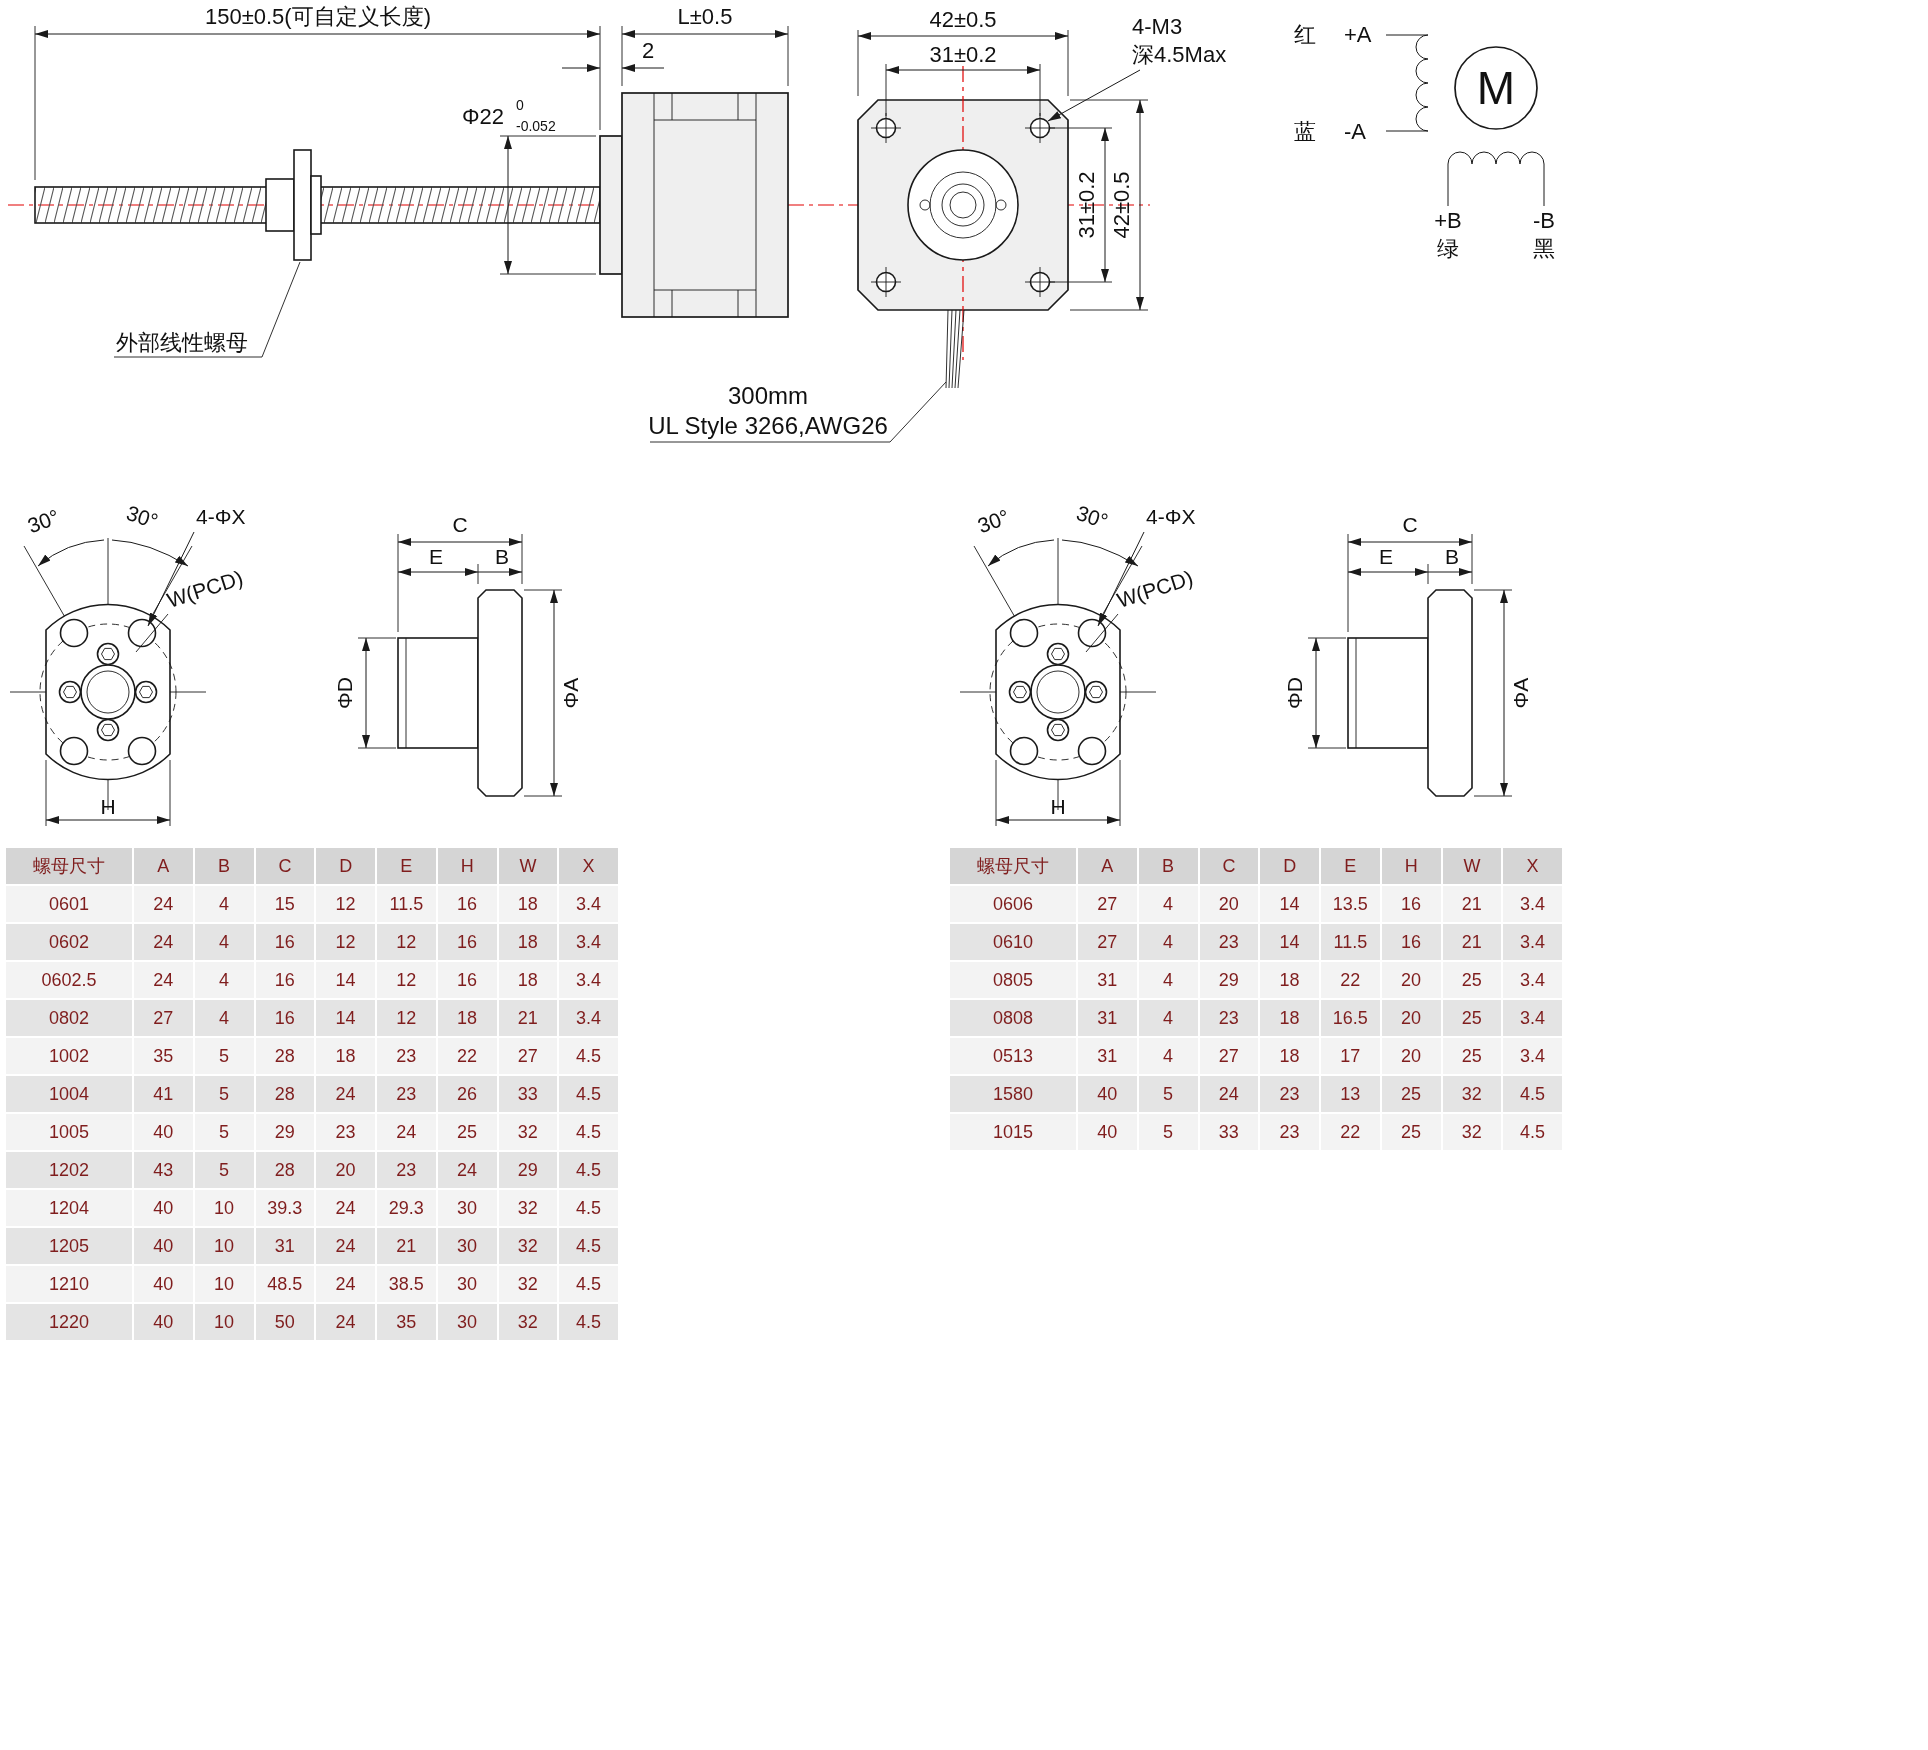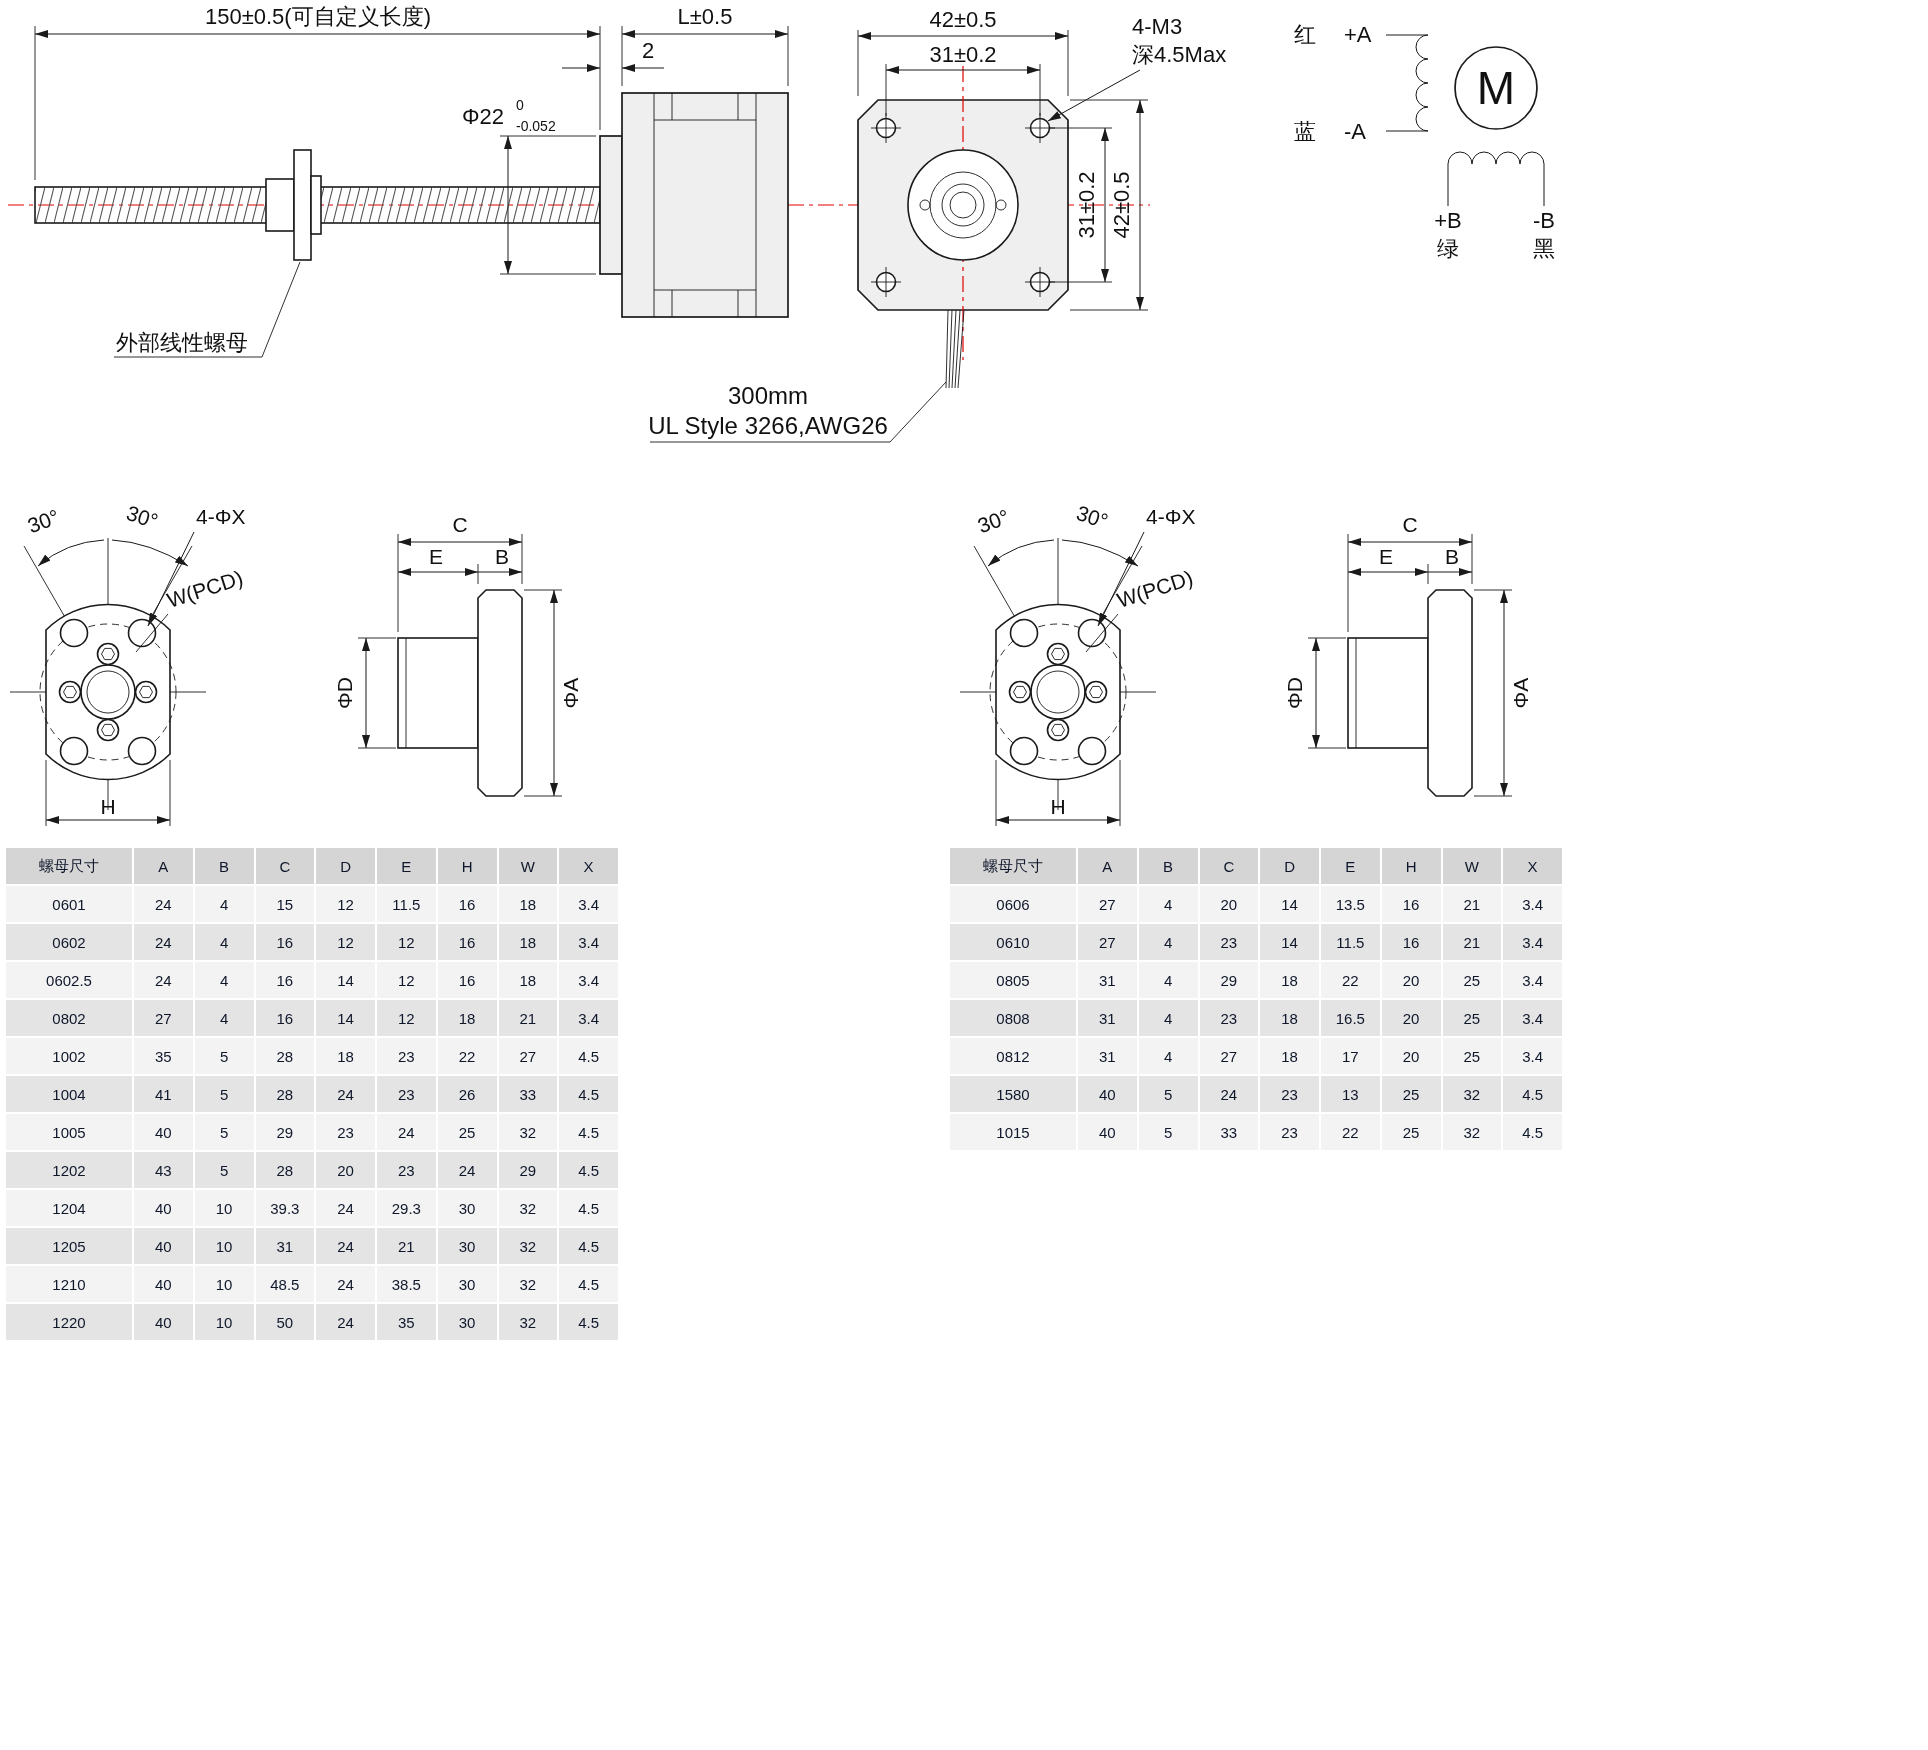--- a/index.html
+++ b/index.html
@@ -12,21 +12,21 @@
   .fillg{fill:#efefef;stroke:#1a1a1a;stroke-width:1.7}
   .fillw{fill:#fff;stroke:#1a1a1a;stroke-width:1.6}
   .thin{fill:none;stroke:#1a1a1a;stroke-width:0.9}
   .dim{fill:none;stroke:#1a1a1a;stroke-width:1}
   .cl{fill:none;stroke:#e10000;stroke-width:1.2;stroke-dasharray:16 5 4 5}
   .t22{font-size:22px}
   .t21{font-size:21px}
   .t24{font-size:24px}
   .t14{font-size:14px}
   .t46{font-size:46px}
-  .spec{border-collapse:separate;border-spacing:2px;font-size:15px;color:#0f172a;table-layout:fixed;width:616px}
+  .spec{border-collapse:separate;border-spacing:2px;font-size:18px;color:#7f1d1d;table-layout:fixed;width:616px}
   .spec th,.spec td{text-align:center;font-weight:400;height:36px;padding:0 2px;white-space:nowrap;overflow:hidden}
   .spec th{background:#d5d5d5}
   .spec th:first-child,.spec td:first-child{width:122px}
   .spec tbody tr:nth-child(odd) td{background:#f3f3f3}
   .spec tbody tr:nth-child(even) td{background:#e4e4e4}
 </style>
 </head>
 <body>
 
 <svg class="abs" style="left:0;top:0" width="1928" height="465" viewBox="0 0 1928 465">
@@ -541,21 +541,21 @@
         <td>31</td>
         <td>4</td>
         <td>23</td>
         <td>18</td>
         <td>16.5</td>
         <td>20</td>
         <td>25</td>
         <td>3.4</td>
       </tr>
       <tr>
-        <td>0812</td>
+        <td>0513</td>
         <td>31</td>
         <td>4</td>
         <td>27</td>
         <td>18</td>
         <td>17</td>
         <td>20</td>
         <td>25</td>
         <td>3.4</td>
       </tr>
       <tr>

